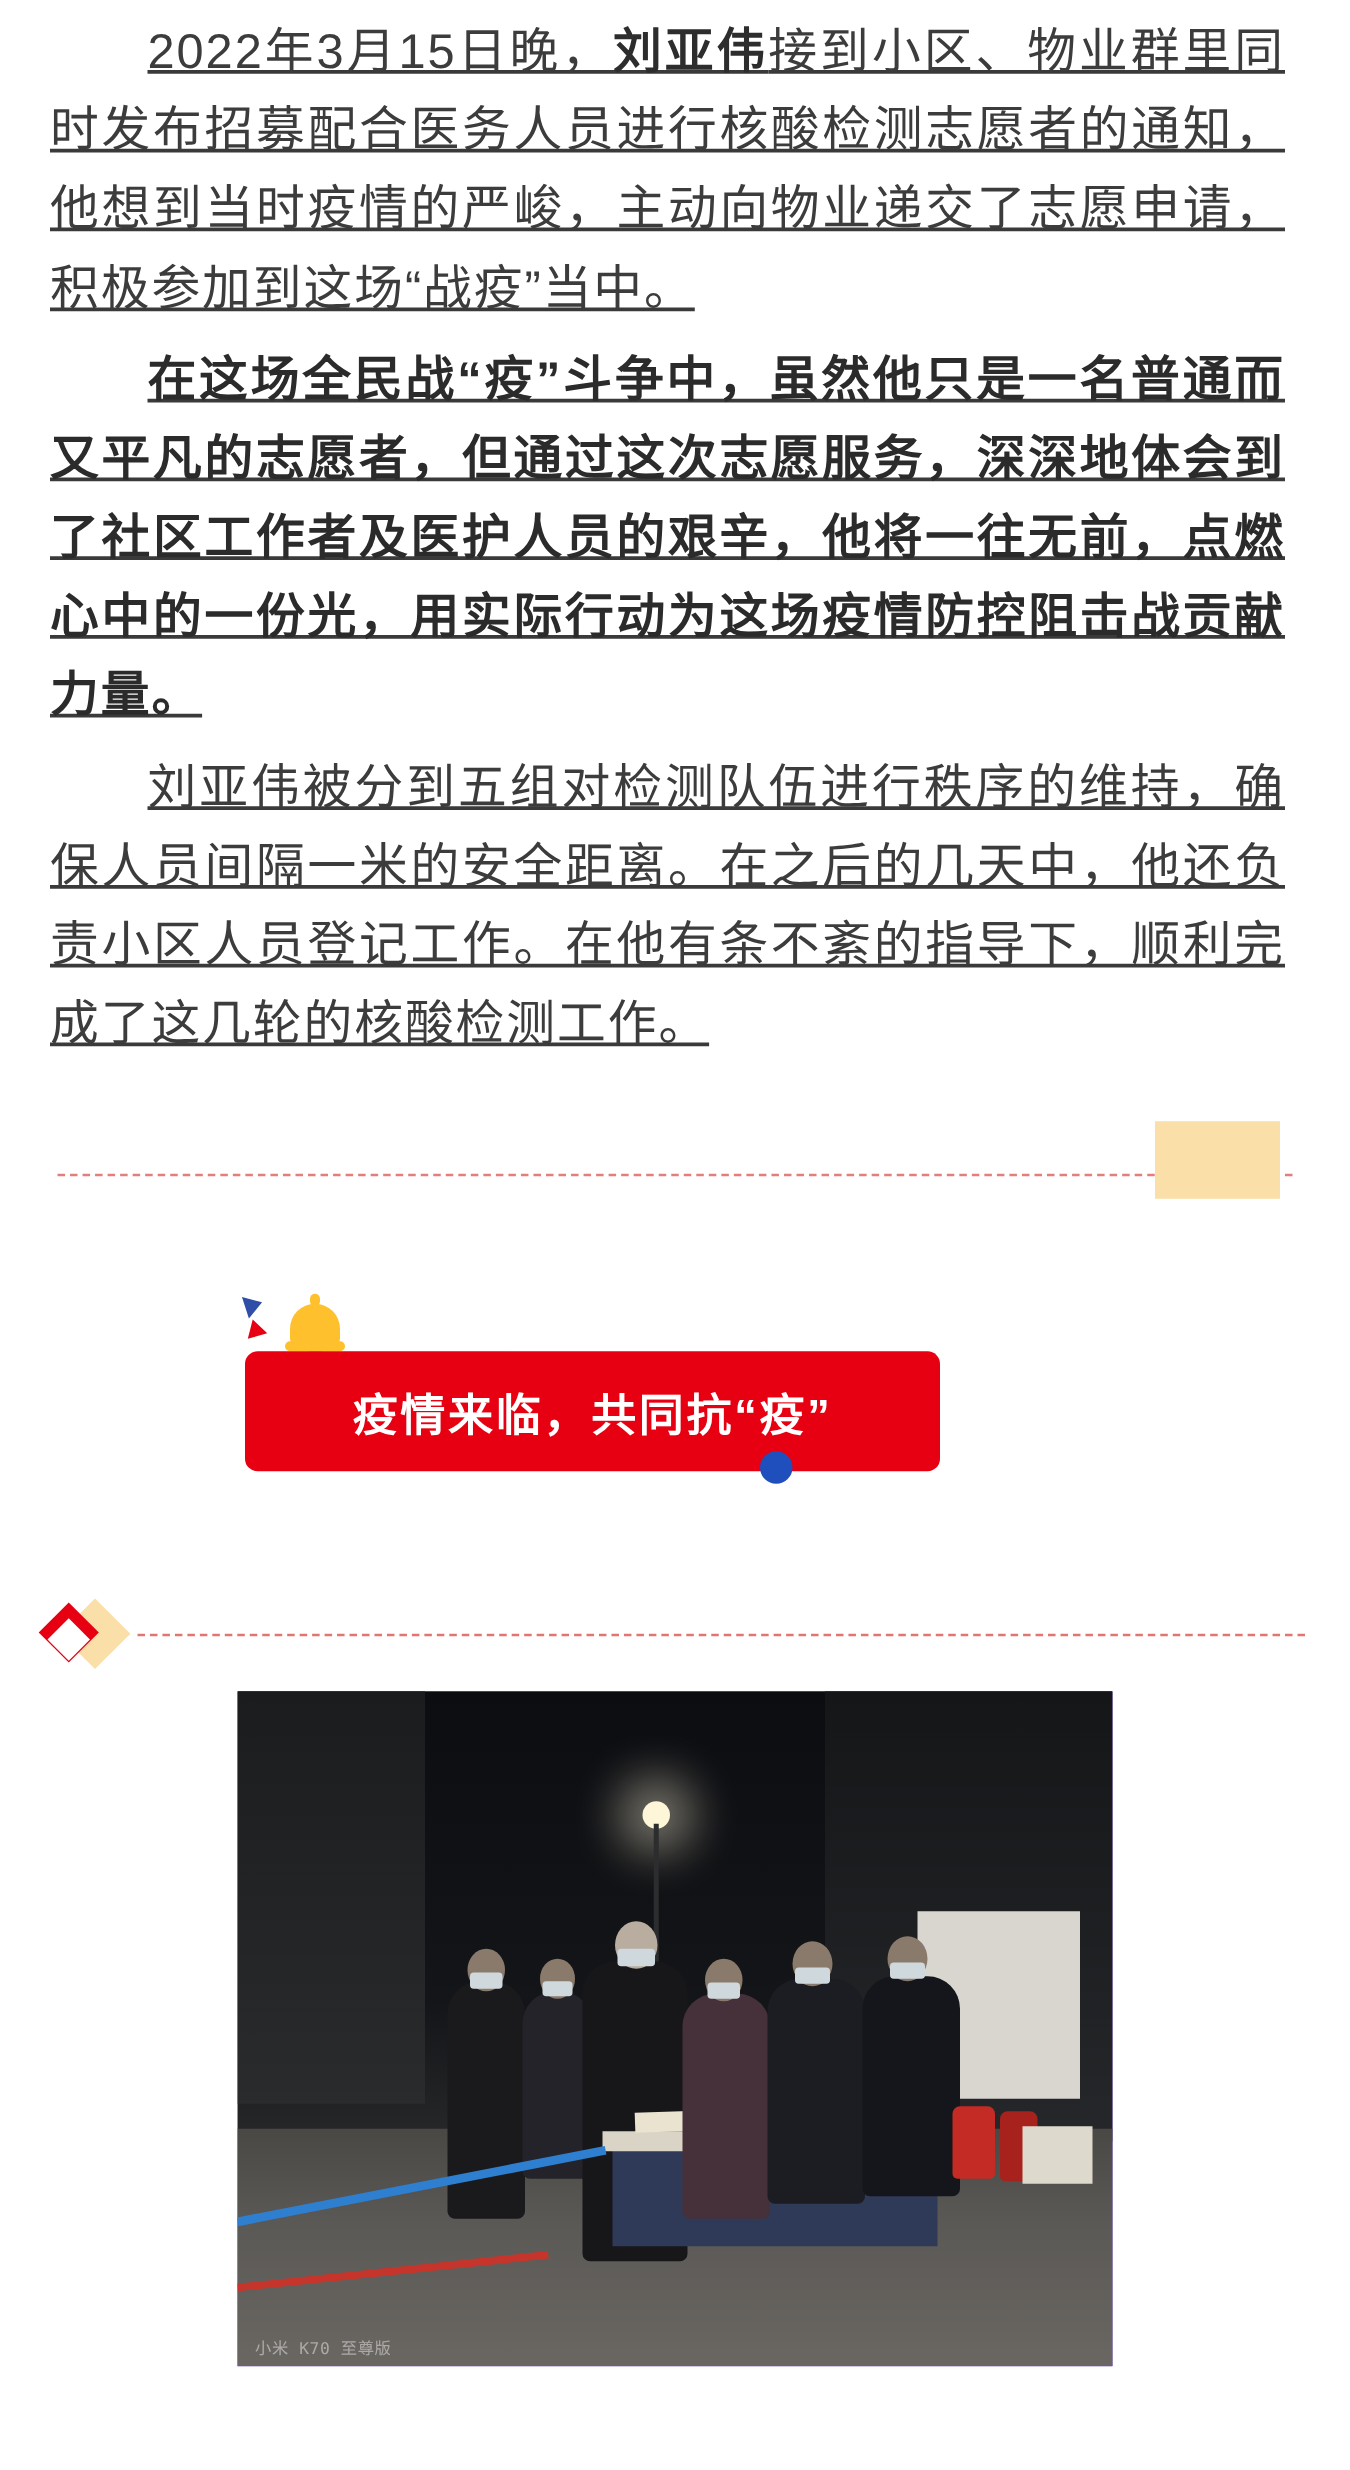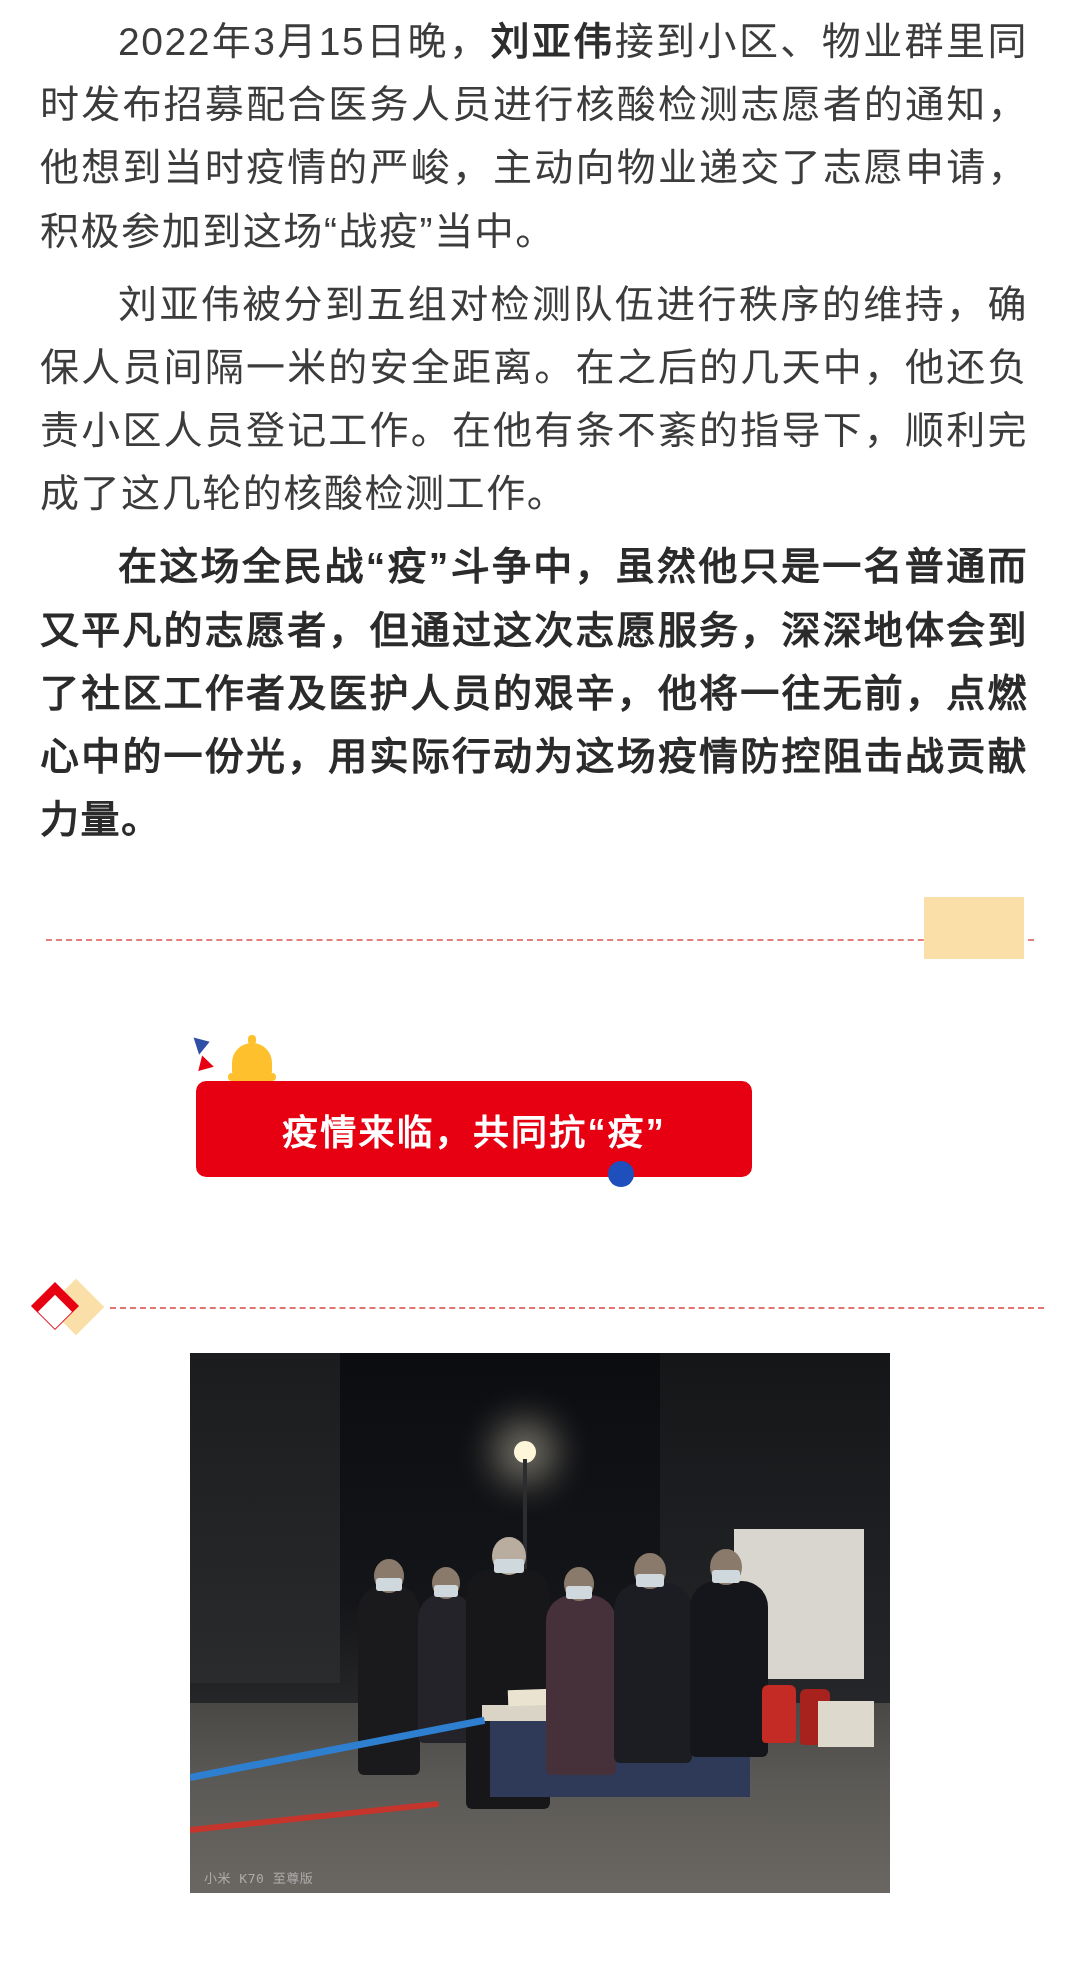--- a/index.html
+++ b/index.html
@@ -19,20 +19,21 @@
   .page {
     width: 1080px;
     min-height: 1976px;
     position: relative;
     background: #ffffff;
   }
 
   
   .article {
     padding: 10px 52px 0 40px;
+    text-decoration: underline;
   }
   .para {
     font-size: 39px;
     line-height: 1.62;
     letter-spacing: 0.04em;
     text-align: justify;
     text-justify: inter-ideograph;
     margin: 0 0 10px 0;
     text-indent: 2em;
     color: #3c3c3c;
@@ -319,23 +320,23 @@
 </style>
 </head>
 <body>
 
 <div class="page">
 
   <div class="article">
 
     <p class="para"><span>2022年3月15日晚，</span><span class="hl">刘亚伟</span><span>接到小区、物业群里同时发布招募配合医务人员进行核酸检测志愿者的通知，他想到当时疫情的严峻，主动向物业递交了志愿申请，积极参加到这场“战疫”当中。</span></p>
 
+    <p class="para bold-para"><span>在这场全民战“疫”斗争中，虽然他只是一名普通而又平凡的志愿者，但通过这次志愿服务，深深地体会到了社区工作者及医护人员的艰辛，他将一往无前，点燃心中的一份光，用实际行动为这场疫情防控阻击战贡献力量。</span></p>
+
     <p class="para"><span>刘亚伟被分到五组对检测队伍进行秩序的维持，确保人员间隔一米的安全距离。在之后的几天中，他还负责小区人员登记工作。在他有条不紊的指导下，顺利完成了这几轮的核酸检测工作。</span></p>
-
-    <p class="para bold-para"><span>在这场全民战“疫”斗争中，虽然他只是一名普通而又平凡的志愿者，但通过这次志愿服务，深深地体会到了社区工作者及医护人员的艰辛，他将一往无前，点燃心中的一份光，用实际行动为这场疫情防控阻击战贡献力量。</span></p>
   </div>
 
   <div class="divider-row">
     <div class="dash-line"></div>
     <div class="tan-block"></div>
   </div>
 
   <div class="banner-wrap">
     <div class="spark-a"></div>
     <div class="spark-b"></div>

